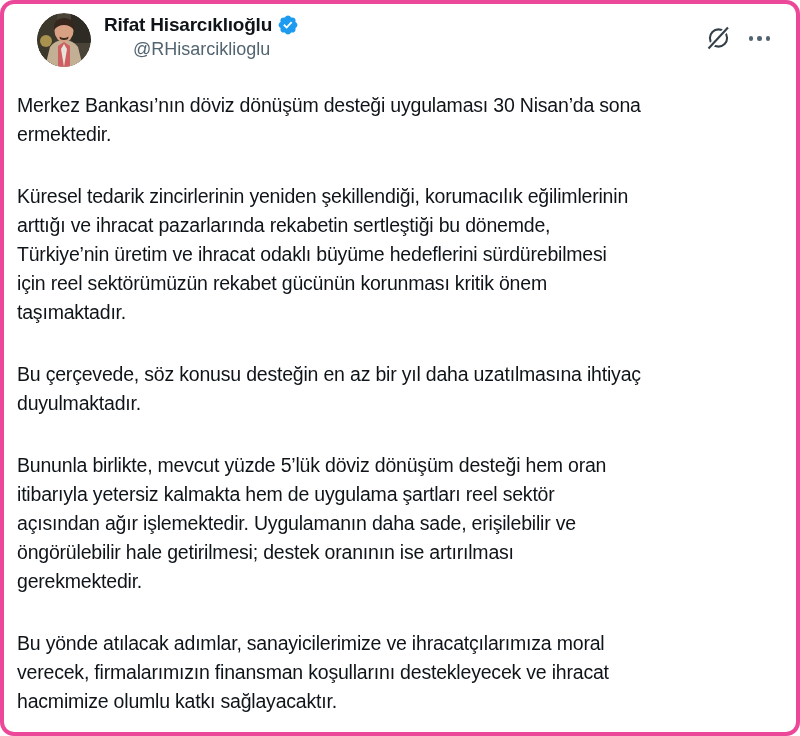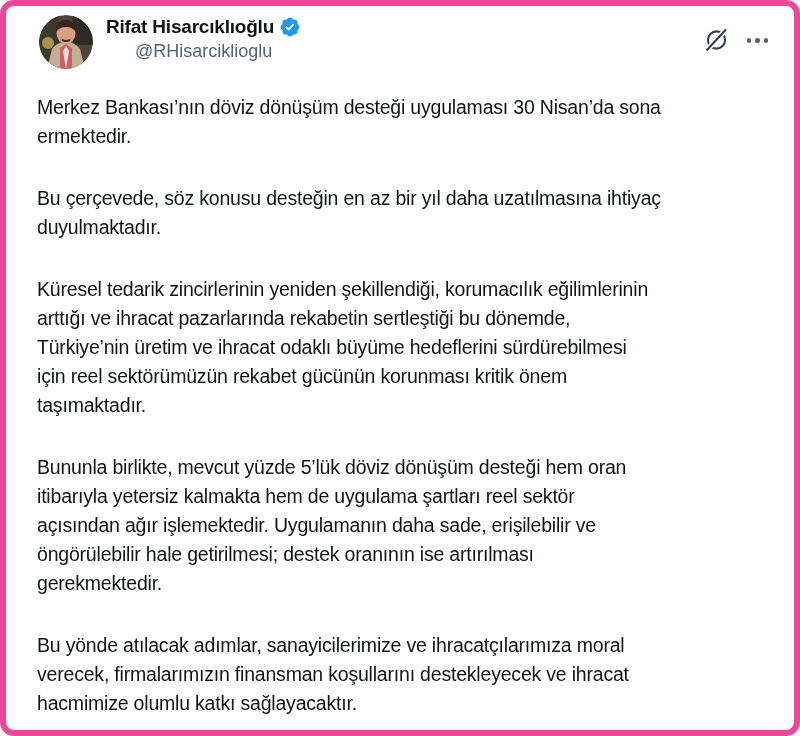--- a/index.html
+++ b/index.html
@@ -3,21 +3,21 @@
 <meta charset="utf-8">
 <style>
   html, body { margin: 0; padding: 0; background: #ffffff; }
   * { box-sizing: border-box; }
   body { font-family: "Liberation Sans", "DejaVu Sans", sans-serif; }
 
   .tweet-card {
     width: 800px;
     height: 736px;
     background: #ffffff;
-    border: 6px solid #ec4899;
+    border: 4px solid #ec4899;
     border-radius: 14px;
     overflow: hidden;
     position: relative;
   }
 
   .tweet-header {
     display: flex;
     align-items: flex-start;
     padding: 9px 26px 0 33px;
   }
@@ -84,21 +84,21 @@
   .more-dots { display: inline-flex; gap: 4px; align-items: center; }
   .more-dots i {
     width: 4.5px;
     height: 4.5px;
     border-radius: 50%;
     background: #536471;
     display: inline-block;
   }
 
   .tweet-body {
-    padding: 24px 30px 0 31px;
+    padding: 24px 30px 0 13px;
   }
 
   .tweet-body p {
     margin: 0 0 33px 0;
     font-size: 19.5px;
     line-height: 29px;
     color: #0f1419;
     letter-spacing: -0.2px;
     white-space: pre-line;
   }
@@ -158,27 +158,27 @@
           <i></i>
           <i></i>
       </span>
     </div>
 
   </div>
 
   <div class="tweet-body">
     <p>Merkez Bankası’nın döviz dönüşüm desteği uygulaması 30 Nisan’da sona
 ermektedir.</p>
-    <p>Bu çerçevede, söz konusu desteğin en az bir yıl daha uzatılmasına ihtiyaç
-duyulmaktadır.</p>
     <p>Küresel tedarik zincirlerinin yeniden şekillendiği, korumacılık eğilimlerinin
 arttığı ve ihracat pazarlarında rekabetin sertleştiği bu dönemde,
 Türkiye’nin üretim ve ihracat odaklı büyüme hedeflerini sürdürebilmesi
 için reel sektörümüzün rekabet gücünün korunması kritik önem
 taşımaktadır.</p>
+    <p>Bu çerçevede, söz konusu desteğin en az bir yıl daha uzatılmasına ihtiyaç
+duyulmaktadır.</p>
     <p>Bununla birlikte, mevcut yüzde 5’lük döviz dönüşüm desteği hem oran
 itibarıyla yetersiz kalmakta hem de uygulama şartları reel sektör
 açısından ağır işlemektedir. Uygulamanın daha sade, erişilebilir ve
 öngörülebilir hale getirilmesi; destek oranının ise artırılması
 gerekmektedir.</p>
     <p>Bu yönde atılacak adımlar, sanayicilerimize ve ihracatçılarımıza moral
 verecek, firmalarımızın finansman koşullarını destekleyecek ve ihracat
 hacmimize olumlu katkı sağlayacaktır.</p>
   </div>
 

